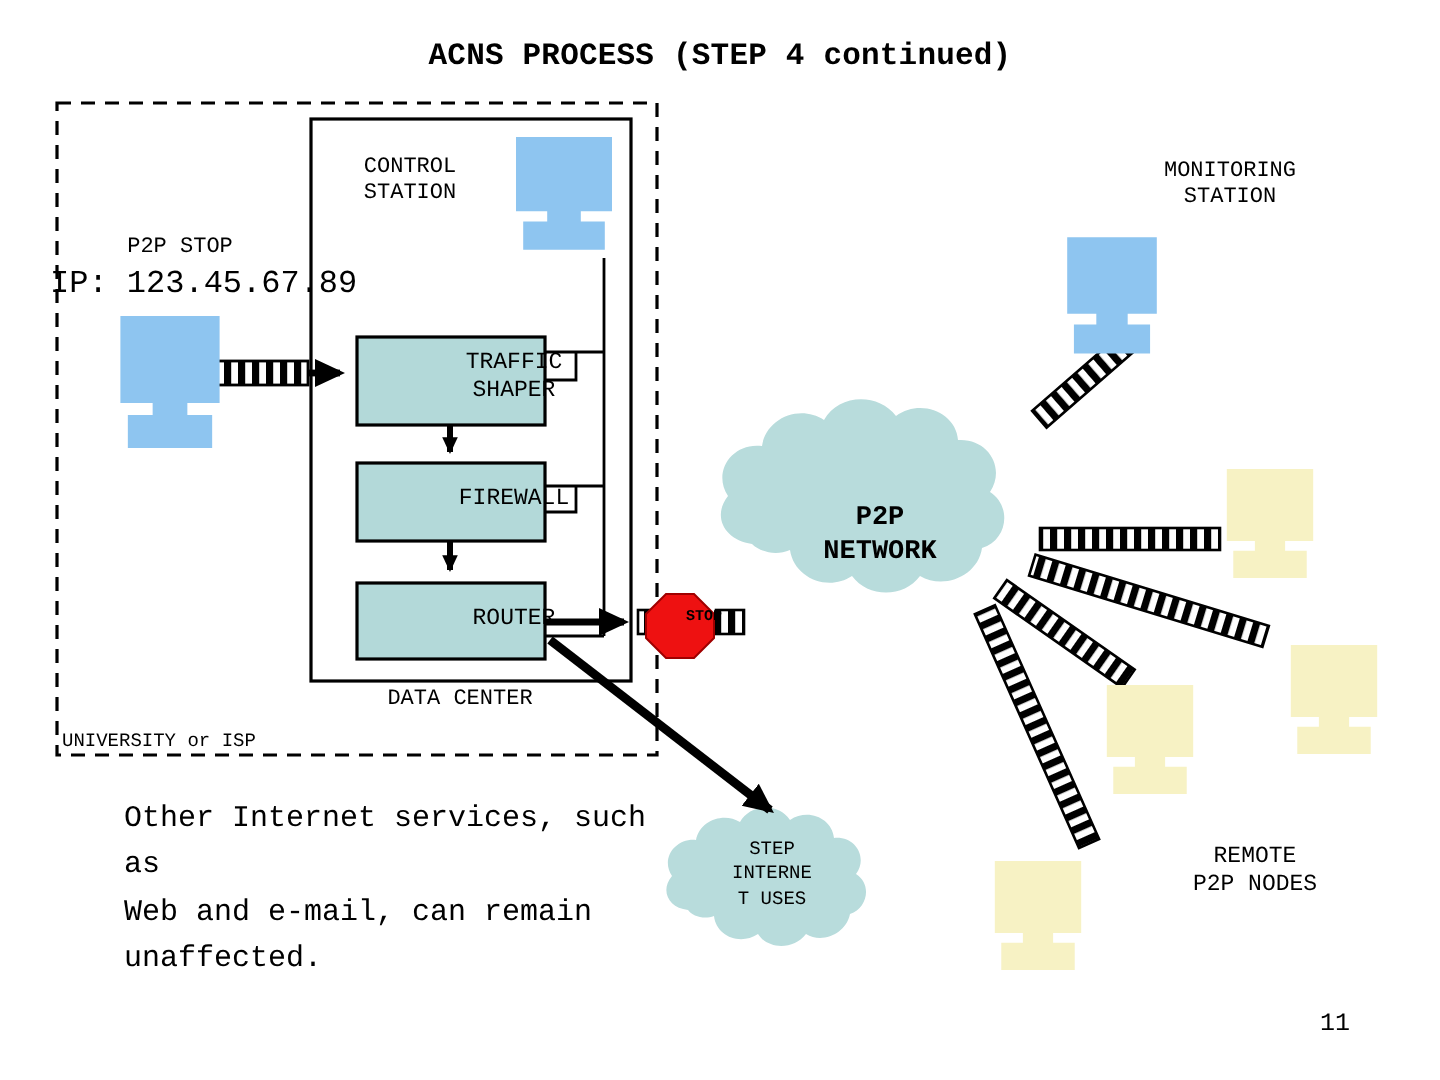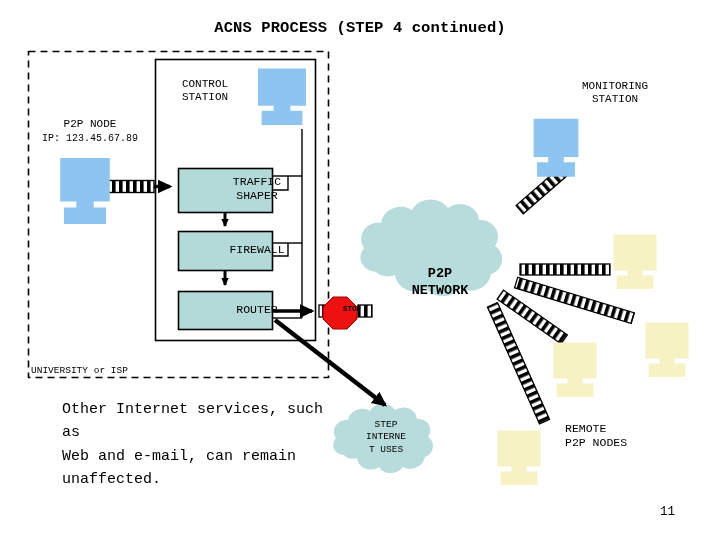--- a/index.html
+++ b/index.html
@@ -22,37 +22,37 @@
     text-align:center;
     font-size:15.5px;font-weight:bold;
     letter-spacing:0.1px;
   }
 
   .lbl{font-size:11px;text-align:center;}
 
   #control-station-label{left:150px;top:78px;width:110px;}
   #monitoring-station-label{left:545px;top:80px;width:140px;}
   #p2p-node-label{left:25px;top:118px;width:130px;}
-  #p2p-node-ip{left:25px;top:133px;width:130px;font-size:10px;text-align:center;}
+  #p2p-node-ip{left:25px;top:133px;width:130px;font-size:16px;text-align:center;}
   #data-center-label{left:150px;top:344px;width:160px;}
   #university-label{left:31px;top:366px;width:112px;font-size:9.5px;text-align:left;}
-  #remote-nodes-label{left:565px;top:422px;width:125px;font-size:11.5px;text-align:left;line-height:1.25;}
+  #remote-nodes-label{left:565px;top:422px;width:125px;font-size:11.5px;text-align:center;line-height:1.25;}
   #page-number{left:660px;top:505px;width:30px;font-size:12.5px;text-align:left;}
 
   .boxlabel{
     position:absolute;text-align:center;font-size:11.5px;
     line-height:1.2;white-space:pre-line;padding-left:32px;
   }
   #traffic-shaper-label{left:180px;top:175px;width:90px;}
   #firewall-label{left:180px;top:243px;width:90px;}
   #router-label{left:180px;top:303px;width:90px;}
 
   #p2p-network-label{
     left:385px;top:252px;width:110px;
-    font-size:13.5px;font-weight:bold;text-align:center;line-height:1.25;margin-top:14px;
+    font-size:13.5px;font-weight:bold;text-align:center;line-height:1.25;
   }
   #other-uses-label{
     left:345px;top:419px;width:82px;
     font-size:9.5px;text-align:center;line-height:1.3;
   }
   #stop-label{
     left:327px;top:305px;width:34px;
     font-size:7.5px;font-weight:bold;text-align:right;color:#000;
   }
 
@@ -204,28 +204,29 @@
   </svg>
 
   <div class="txt" id="title">ACNS PROCESS (STEP 4 continued)</div>
 
   <div class="txt lbl" id="control-station-label">CONTROL
 STATION</div>
 
   <div class="txt lbl" id="monitoring-station-label">MONITORING
 STATION</div>
 
-  <div class="txt lbl" id="p2p-node-label">P2P NODE</div>
+  <div class="txt lbl" id="p2p-node-label">P2P STOP</div>
   <div class="txt" id="p2p-node-ip">IP: 123.45.67.89</div>
 
   <div class="boxlabel" id="traffic-shaper-label">TRAFFIC
 SHAPER</div>
   <div class="boxlabel" id="firewall-label">FIREWALL</div>
   <div class="boxlabel" id="router-label">ROUTER</div>
 
+  <div class="txt lbl" id="data-center-label">DATA CENTER</div>
 
   <div class="txt" id="university-label">UNIVERSITY or ISP</div>
 
   <div class="txt" id="p2p-network-label" style="white-space:pre-line;">P2P
 NETWORK</div>
 
   <div class="txt" id="other-uses-label" style="white-space:pre-line;">STEP
 INTERNE
 T USES</div>
 

